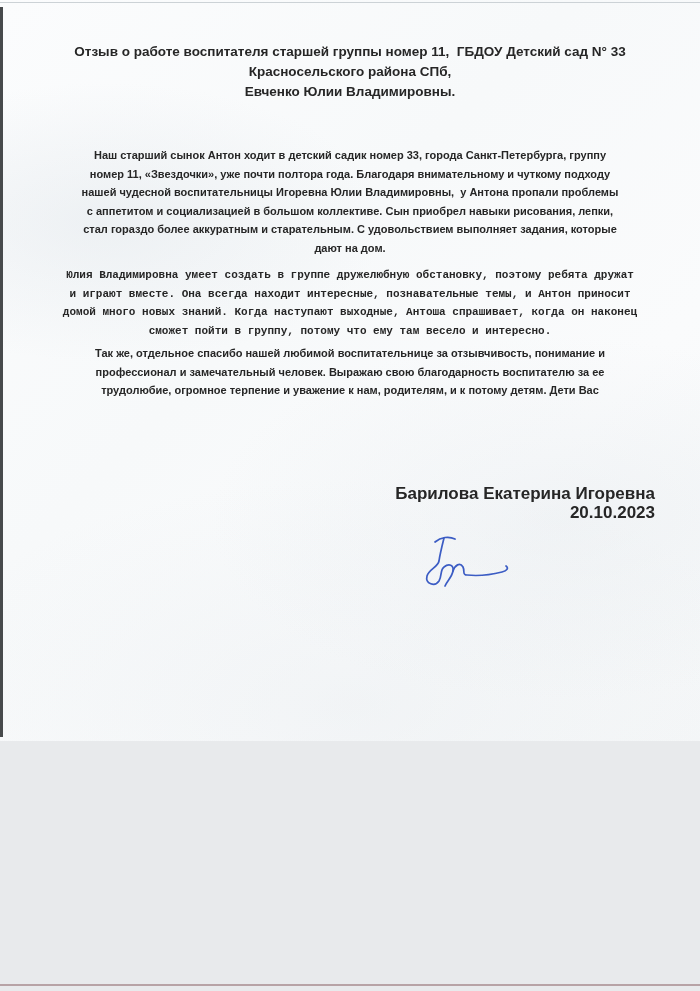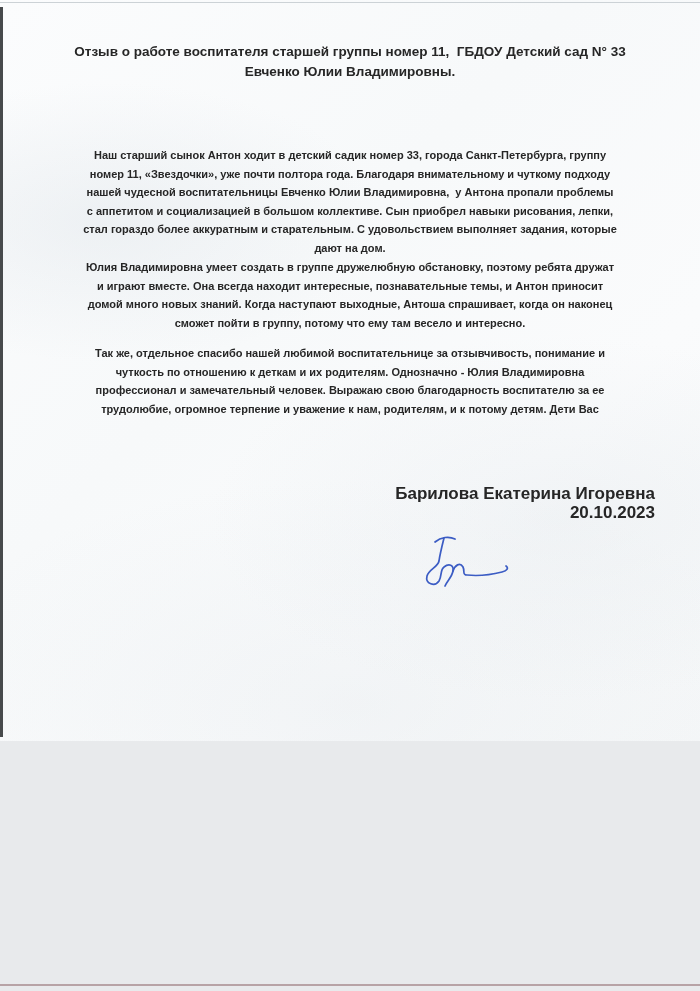--- a/index.html
+++ b/index.html
@@ -53,21 +53,21 @@
     position: absolute;
     left: 30px; right: 30px;
     text-align: center;
     font-size: 11px;
     font-weight: bold;
     color: #262626;
     line-height: 18.5px;
   }
   .para div, .doc-title div { white-space: pre; }
   #para1 { top: 146px; }
-  #para2 { top: 258px; }
+  #para2 { top: 266px; font-family: Liberation Mono, monospace; }
   #para3 { top: 344px; }
 
   .signoff {
     position: absolute;
     right: 45px; top: 484px;
     text-align: right;
     font-size: 17px;
     font-weight: bold;
     color: #262626;
     line-height: 19px;
@@ -85,42 +85,42 @@
 
 <div class="page">
 
   <div class="edge-top"></div>
   <div class="edge-left"></div>
   <div class="edge-bottom"></div>
   <div class="edge-bottom-strip"></div>
 
   <div class="doc-title">
       <div>Отзыв о работе воспитателя старшей группы номер 11,  ГБДОУ Детский сад N° 33</div>
+      <div>Красносельского района СПб,</div>
       <div>Евченко Юлии Владимировны.</div>
     </div>
 
   <div class="para" id="para1">
       <div>Наш старший сынок Антон ходит в детский садик номер 33, города Санкт-Петербурга, группу</div>
       <div>номер 11, «Звездочки», уже почти полтора года. Благодаря внимательному и чуткому подходу</div>
-      <div>нашей чудесной воспитательницы Евченко Юлии Владимировна,  у Антона пропали проблемы</div>
+      <div>нашей чудесной воспитательницы Игоревна Юлии Владимировны,  у Антона пропали проблемы</div>
       <div>с аппетитом и социализацией в большом коллективе. Сын приобрел навыки рисования, лепки,</div>
       <div>стал гораздо более аккуратным и старательным. С удовольствием выполняет задания, которые</div>
       <div>дают на дом.</div>
     </div>
 
   <div class="para" id="para2">
       <div>Юлия Владимировна умеет создать в группе дружелюбную обстановку, поэтому ребята дружат</div>
       <div>и играют вместе. Она всегда находит интересные, познавательные темы, и Антон приносит</div>
       <div>домой много новых знаний. Когда наступают выходные, Антоша спрашивает, когда он наконец</div>
       <div>сможет пойти в группу, потому что ему там весело и интересно.</div>
     </div>
 
   <div class="para" id="para3">
       <div>Так же, отдельное спасибо нашей любимой воспитательнице за отзывчивость, понимание и</div>
-      <div>чуткость по отношению к деткам и их родителям. Однозначно - Юлия Владимировна</div>
       <div>профессионал и замечательный человек. Выражаю свою благодарность воспитателю за ее</div>
       <div>трудолюбие, огромное терпение и уважение к нам, родителям, и к потому детям. Дети Вас</div>
     </div>
 
   <div class="signoff">
     <div>Барилова Екатерина Игоревна</div>
     <div>20.10.2023</div>
   </div>
 
   <div class="signature-wrap">

